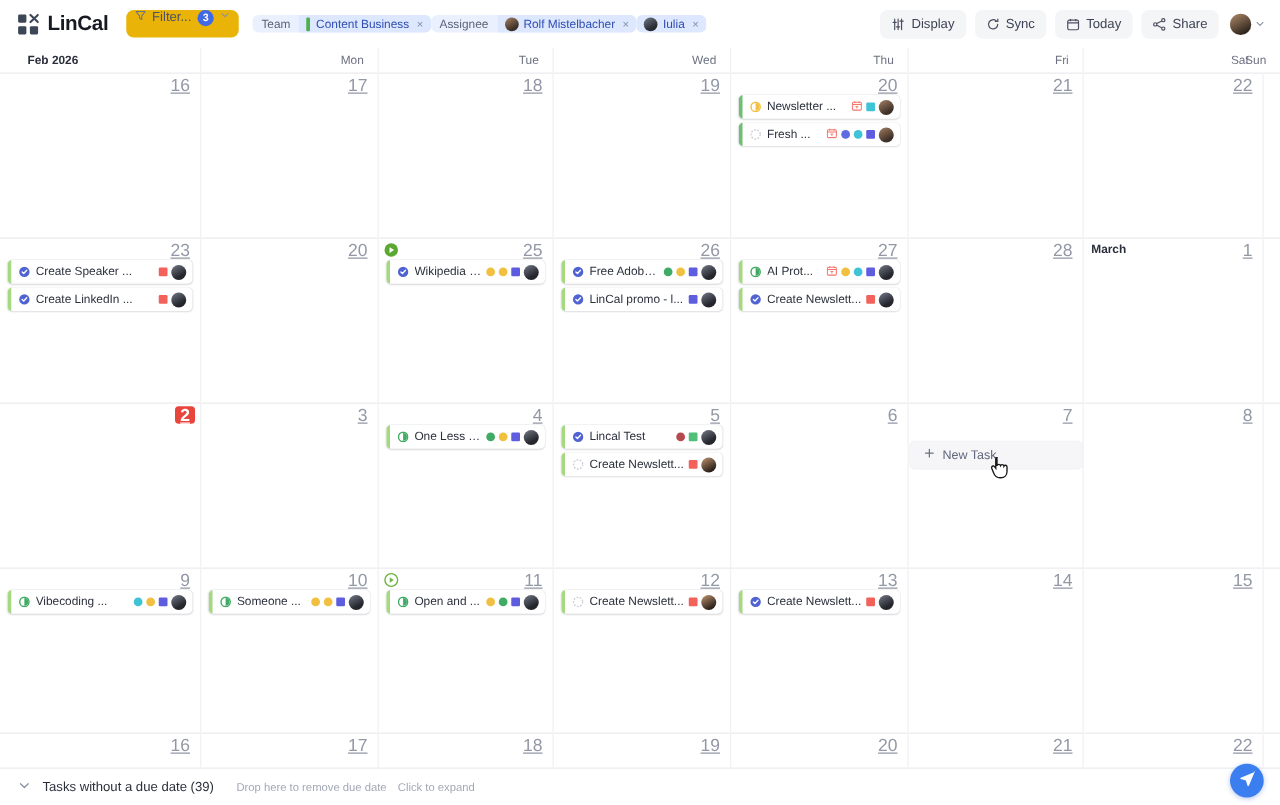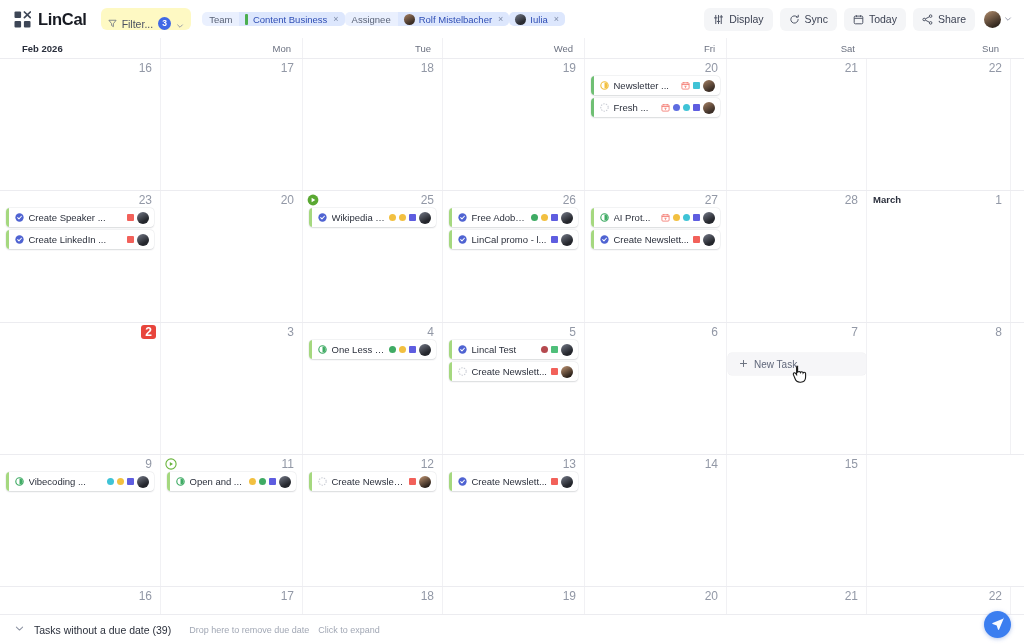--- a/index.html
+++ b/index.html
@@ -20,22 +20,22 @@
     align-items: center;
     padding: 0 12px 0 14px;
     background: #fff;
     position: relative;
   }
   .logo-wrap { display: flex; align-items: center; gap: 7px; margin-right: 14px; }
   .logo-mark { width: 17px; height: 17px; display: block; }
   .logo-text { font-size: 16.5px; font-weight: 700; letter-spacing: -0.3px; color: #171a22; }
 
   .filter-pill {
-    display: flex; align-items: flex-end; gap: 5px;
-    background: #fef9c3; border-radius: 6px;
+    display: flex; align-items: flex-start; gap: 5px;
+    background: #eab308; border-radius: 6px;
     height: 22px; padding: 0 7px 0 7px;
     color: #4b5162; font-size: 10.5px;
     margin-right: 11px;
   }
   .filter-badge {
     background: #4069e5; color: #fff; border-radius: 50%;
     width: 13px; height: 13px; font-size: 8.5px; font-weight: 600;
     display: flex; align-items: center; justify-content: center;
     line-height: 1;
   }
@@ -105,21 +105,21 @@
   .daycell {
     border-left: 1px solid #f1f1f4;
     position: relative;
     padding: 0 3px;
   }
   .daycell:first-child { border-left: 0; }
   .daycell.spacer { border-left: 1px solid #f1f1f4; }
 
   .daynum {
     position: absolute; top: 3px; right: 8px;
-    font-size: 12px; color: #9298a6; line-height: 12px;
+    font-size: 14px; color: #9298a6; line-height: 12px; text-decoration: underline;
   }
   .daynum.today {
     background: #e8453c; color: #fff; font-weight: 600;
     border-radius: 3px; padding: 1px 4px; top: 2px; right: 4px;
   }
   .monthtag {
     position: absolute; top: 3px; left: 6px;
     font-size: 9.5px; color: #2a2f3c; font-weight: 700; line-height: 12px;
   }
   .playicon { position: absolute; top: 3px; left: 4px; }
@@ -282,20 +282,21 @@
       </span>
     </div>
   </div>
 </div>
 
 <div class="dowrow">
   <div class="dow mlabel">Feb 2026</div>
   <div class="dow">Mon</div>
   <div class="dow">Tue</div>
   <div class="dow">Wed</div>
+  <div class="dow">Thu</div>
   <div class="dow">Fri</div>
   <div class="dow">Sat</div>
   <div class="dow spacer">Sun</div>
 </div>
 
 <div class="cal" id="cal">
     <div class="weekrow">
       <div class="daycell">
         <span class="daynum">16</span>
         <div class="events"></div>
@@ -608,20 +609,41 @@
             <span class="ev-bar" style="background:#a5d87f"></span>
             <span>
               <svg class="ev-status" width="9" height="9" viewBox="0 0 10 10">
                 <circle cx="5" cy="5" r="4.1" fill="none" stroke="#3fab64" stroke-width="1.25"></circle>
                 <path d="M5 1.6a3.4 3.4 0 0 1 0 6.8z" fill="#3fab64"></path>
               </svg>
             </span>
             <span class="ev-title">Vibecoding ...</span>
             <span class="ev-meta">
               <span class="dot" style="background:#3fc3d6"></span>
+              <span class="dot" style="background:#f2c040"></span>
+              <span class="sq" style="background:#5e5de0"></span>
+              <span class="ev-av b"></span>
+            </span>
+          </div>
+        </div>
+      </div>
+      <div class="daycell">
+        <span class="daynum">10</span>
+        <div class="events">
+          <div class="ev">
+            <span class="ev-bar" style="background:#a5d87f"></span>
+            <span>
+              <svg class="ev-status" width="9" height="9" viewBox="0 0 10 10">
+                <circle cx="5" cy="5" r="4.1" fill="none" stroke="#3fab64" stroke-width="1.25"></circle>
+                <path d="M5 1.6a3.4 3.4 0 0 1 0 6.8z" fill="#3fab64"></path>
+              </svg>
+            </span>
+            <span class="ev-title">Someone ...</span>
+            <span class="ev-meta">
+              <span class="dot" style="background:#f2c040"></span>
               <span class="dot" style="background:#f2c040"></span>
               <span class="sq" style="background:#5e5de0"></span>
               <span class="ev-av b"></span>
             </span>
           </div>
         </div>
       </div>
       <div class="daycell">
         <span class="playicon"><svg width="12" height="12" viewBox="0 0 12 12">
             <circle cx="6" cy="6" r="5.1" fill="#fff" stroke="#6ab53d" stroke-width="1.1"></circle>

